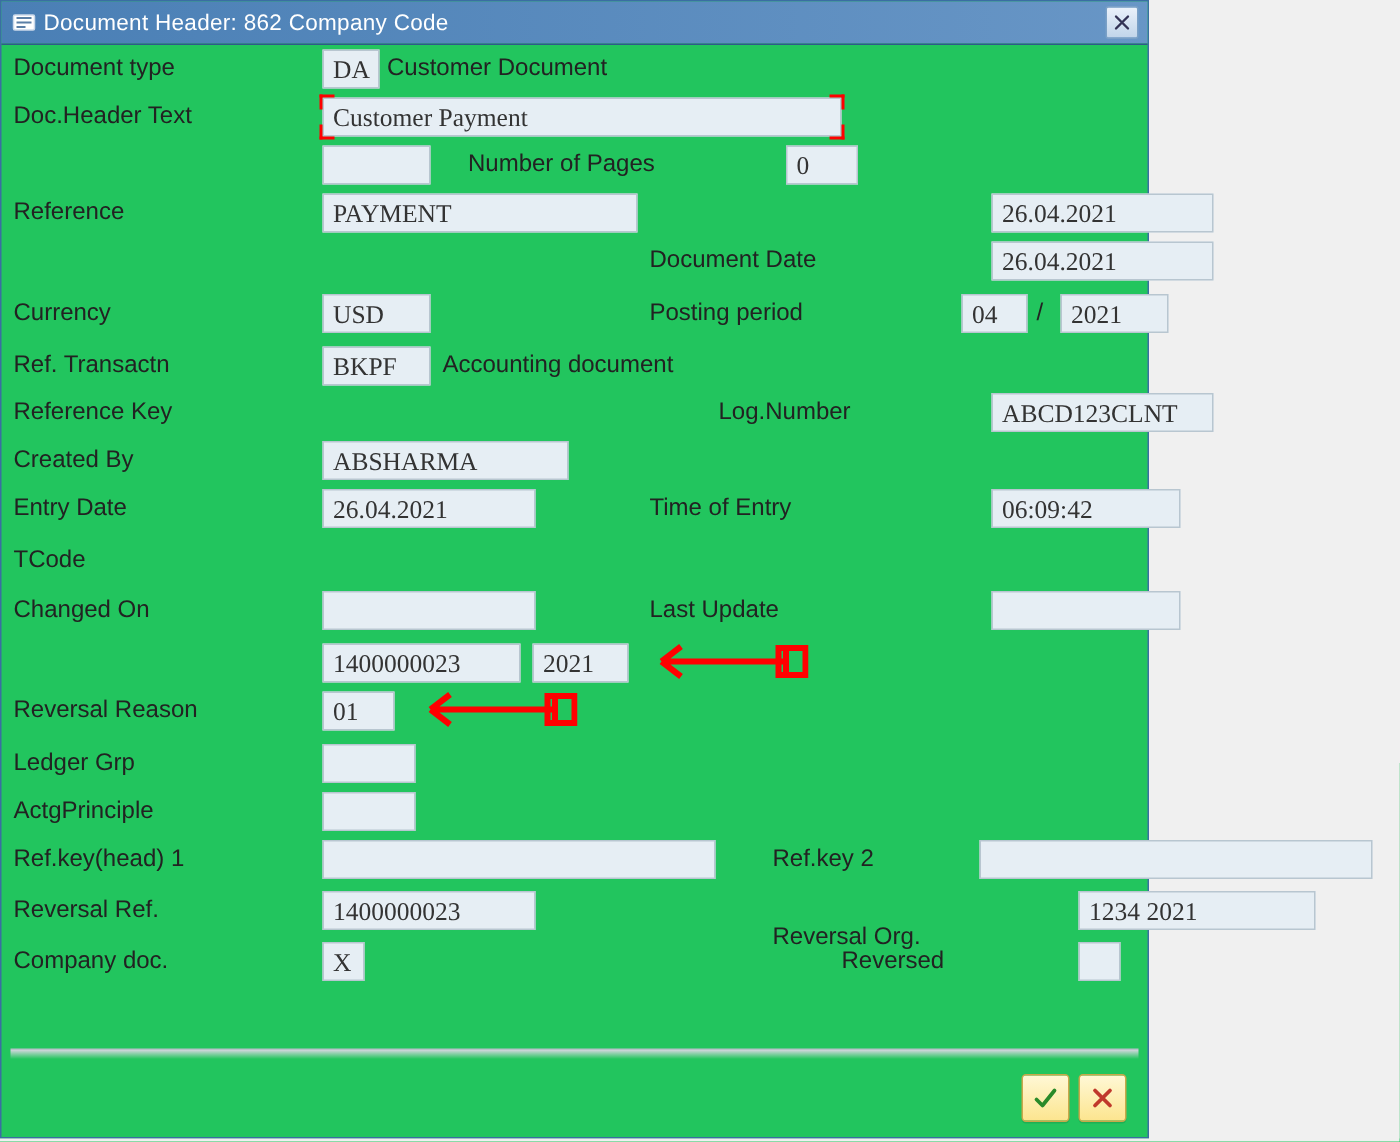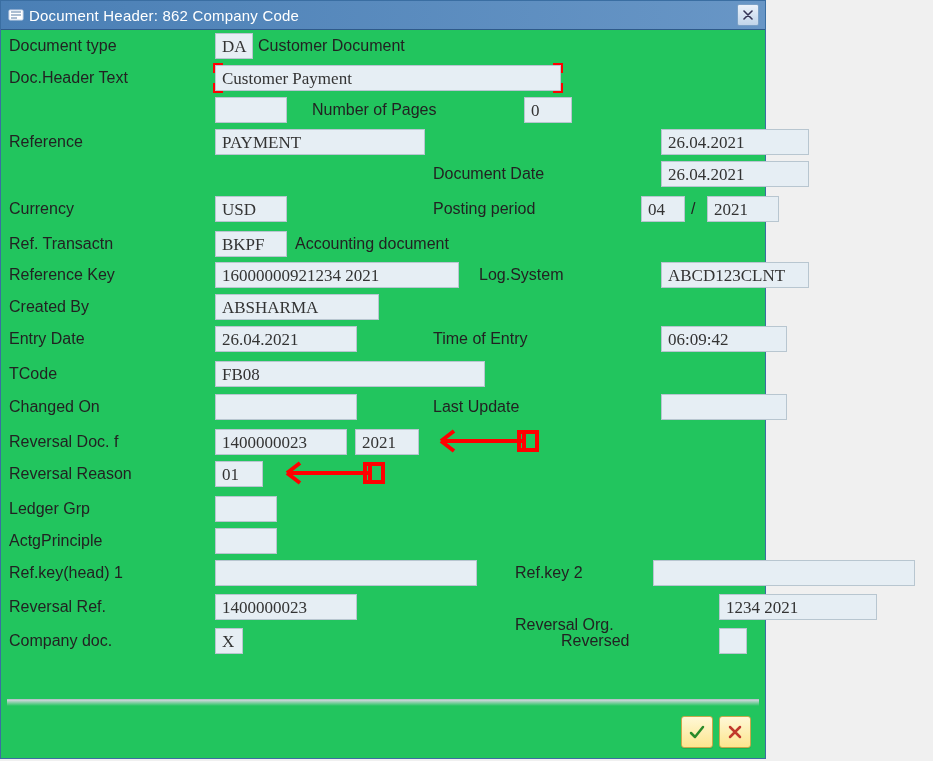--- a/index.html
+++ b/index.html
@@ -177,41 +177,38 @@
     <div class="label" style="left:428px; top:165px">Posting period</div>
     <div class="field" style="left:636px; top:165px; width:44px">04</div>
     <div class="label" style="left:686px; top:165px">/</div>
     <div class="field" style="left:702px; top:165px; width:72px">2021</div>
 
     <div class="label" style="left:4px; top:200px">Ref. Transactn</div>
     <div class="field" style="left:210px; top:200px; width:72px">BKPF</div>
     <div class="label" style="left:290px; top:200px">Accounting document</div>
 
     <div class="label" style="left:4px; top:231px">Reference Key</div>
-    <div class="field" style="left:210px; top:231px; width:244px">16000000921234 2021</div>
-    <div class="label" style="left:474px; top:231px">Log.System</div>
+    <div class="label" style="left:474px; top:231px">Log.Number</div>
     <div class="field" style="left:656px; top:231px; width:148px">ABCD123CLNT</div>
 
     <div class="label" style="left:4px; top:263px">Created By</div>
     <div class="field" style="left:210px; top:263px; width:164px">ABSHARMA</div>
 
     <div class="label" style="left:4px; top:295px">Entry Date</div>
     <div class="field" style="left:210px; top:295px; width:142px">26.04.2021</div>
     <div class="label" style="left:428px; top:295px">Time of Entry</div>
     <div class="field" style="left:656px; top:295px; width:126px">06:09:42</div>
 
     <div class="label" style="left:4px; top:330px">TCode</div>
-    <div class="field" style="left:210px; top:330px; width:270px">FB08</div>
 
     <div class="label" style="left:4px; top:363px">Changed On</div>
     <div class="field" style="left:210px; top:363px; width:142px"></div>
     <div class="label" style="left:428px; top:363px">Last Update</div>
     <div class="field" style="left:656px; top:363px; width:126px"></div>
 
-    <div class="label" style="left:4px; top:398px">Reversal Doc. f</div>
     <div class="field" style="left:210px; top:398px; width:132px">1400000023</div>
     <div class="field" style="left:350px; top:398px; width:64px">2021</div>
 
     <div class="label" style="left:4px; top:430px">Reversal Reason</div>
     <div class="field" style="left:210px; top:430px; width:48px">01</div>
 
     <div class="label" style="left:4px; top:465px">Ledger Grp</div>
     <div class="field" style="left:210px; top:465px; width:62px"></div>
 
     <div class="label" style="left:4px; top:497px">ActgPrinciple</div>

